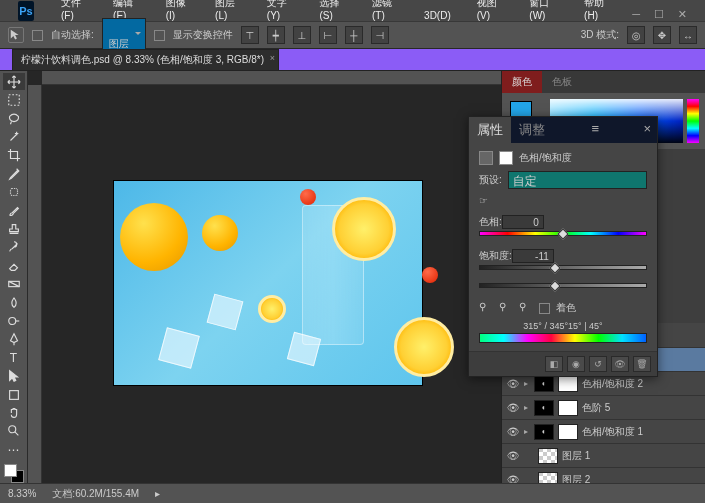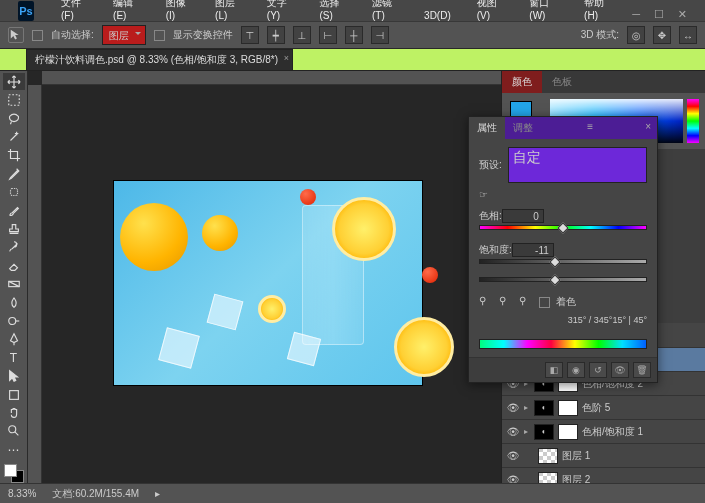--- a/index.html
+++ b/index.html
@@ -4,25 +4,25 @@
 <style>
 *{margin:0;padding:0;box-sizing:border-box;font-family:"Microsoft YaHei",sans-serif;user-select:none}
 body{background:#2d2d2d;width:705px;height:503px;overflow:hidden;position:relative;color:#ccc;font-size:10px}
 .menubar{height:21px;background:#474747;display:flex;align-items:flex-end;padding:0 18px;gap:16px}
 .ps-logo{width:20px;height:20px;background:#001428;color:#3aa2f5;font-weight:bold;font-size:11px;display:flex;align-items:center;justify-content:center;border-radius:2px;margin-right:6px}
 .menubar .mi{padding:0 5px;color:#eee;cursor:pointer;font-size:10px}
 .win-ctrl{margin-left:auto;display:flex;gap:14px;color:#aaa;font-size:11px}
 .optbar{height:28px;background:#535353;border-top:1px solid #383838;border-bottom:1px solid #282828;display:flex;align-items:center;padding:0 8px;gap:8px;font-size:10px}
 .optbar .arrow{width:16px;height:16px;display:flex;align-items:center;justify-content:center;border:1px solid #777;border-radius:2px}
 .optbar .check{width:11px;height:11px;border:1px solid #888;display:inline-block;vertical-align:middle}
-.optbar .sel{background:#b91c1c;border:1px solid #222;padding:3px 16px 1px 6px;position:relative}
+.optbar .sel{background:#0369a1;border:1px solid #222;padding:18px 16px 1px 6px;position:relative}
 .optbar .sel:after{content:"";position:absolute;right:4px;top:50%;transform:translateY(-50%);border:3px solid transparent;border-top-color:#aaa}
 .optbar .ibtn{width:18px;height:18px;background:#424242;border:1px solid #2a2a2a;display:flex;align-items:center;justify-content:center}
 .optbar .spacer{flex:1}
-.tabbar{height:22px;background:#bef264;border-bottom:1px solid #222;display:flex;align-items:center;padding-left:26px}
+.tabbar{height:22px;background:#8b5cf6;border-bottom:1px solid #222;display:flex;align-items:center;padding-left:12px}
 .tab{background:#2d2d2d;padding:3px 14px 3px 8px;font-size:10px;color:#ddd;border:1px solid #222;border-bottom:none;position:relative}
 .tab .x{position:absolute;right:3px;top:3px;font-size:9px;color:#999}
 .main{position:absolute;top:71px;left:0;right:0;bottom:20px;display:flex}
 .tools{width:28px;background:#535353;border-right:1px solid #2a2a2a;display:flex;flex-direction:column;align-items:center;padding-top:2px;gap:1px}
 .tool{width:22px;height:18px;display:flex;align-items:center;justify-content:center;color:#ddd;font-size:12px;cursor:pointer}
 .tool.active{background:#3a3a3a}
 .tool svg{width:14px;height:14px;stroke:#ddd;fill:none;stroke-width:1.3}
 .colorwell{width:20px;height:20px;position:relative;margin-top:4px}
 .colorwell .fg{position:absolute;width:13px;height:13px;background:#fff;border:1px solid #888;top:0;left:0}
 .colorwell .bg{position:absolute;width:13px;height:13px;background:#000;border:1px solid #888;bottom:0;right:0}
@@ -53,28 +53,28 @@
 .panel-tabs span{padding:4px 10px;color:#888}
 .panel-tabs span.active{background:#7f1d1d;color:#ddd}
 .color-panel{height:80px;background:#535353;position:relative;display:flex}
 .swatch-pair{width:32px;height:40px;position:relative;margin:8px}
 .swatch-pair .a{position:absolute;width:22px;height:22px;background:#23a5e8;border:1px solid #000;top:0;left:0}
 .swatch-pair .b{position:absolute;width:22px;height:22px;background:#fff;border:1px solid #000;bottom:0;right:0}
 .spectrum{flex:1;margin:6px 22px 6px 0;background:linear-gradient(to right,#68d4ff,#00b0ff,#0060ff,#0020c0);position:relative}
 .spectrum:after{content:"";position:absolute;inset:0;background:linear-gradient(to bottom,rgba(255,255,255,.9),transparent 50%,rgba(0,0,0,.9))}
 .hue-strip{position:absolute;right:6px;top:6px;bottom:6px;width:12px;background:linear-gradient(to bottom,#f0f,#f00,#ff0,#0f0,#0ff,#00f,#f0f)}
 .prop-panel{position:absolute;left:468px;top:116px;width:190px;background:#454545;border:1px solid #222;box-shadow:0 2px 10px rgba(0,0,0,.5);z-index:50}
-.prop-panel .hdr{display:flex;background:#4c1d95;font-size:10px}
+.prop-panel .hdr{display:flex;background:#0f172a;font-size:13px}
 .prop-panel .hdr span{padding:4px 8px;color:#888}
 .prop-panel .hdr span.active{background:#454545;color:#ddd}
 .prop-panel .hdr .menu{margin-left:auto;padding:4px 6px;color:#aaa}
 .prop-panel .body{padding:8px 10px;font-size:10px;color:#ccc}
 .prop-row{display:flex;align-items:center;gap:6px;margin-bottom:6px}
 .prop-row .icon{width:14px;height:14px;background:#666;border:1px solid #888}
-.prop-row select,.dd{flex:1;background:#6d28d9;border:1px solid #222;color:#ccc;font-size:14px;padding:1px 4px;height:36px}
+.prop-row select,.dd{flex:1;background:#0f766e;border:1px solid #222;color:#ccc;font-size:12px;padding:1px 4px;height:18px}
 .slider-row{margin-bottom:8px}
 .slider-row .lbl{display:flex;margin-bottom:2px}
 .slider-row .val{background:#3a3a3a;border:1px solid #222;width:42px;text-align:right;padding:0 4px;height:14px;line-height:14px;font-size:10px}
 .slider{height:10px;position:relative;margin-top:2px}
 .slider .track{height:5px;background:linear-gradient(to right,#ff00ff,#ff0000,#ffff00,#00ff00,#00ffff,#0000ff,#ff00ff);border:1px solid #222}
 .slider.gray .track{background:linear-gradient(to right,#222,#aaa)}
 .slider .thumb{position:absolute;top:-1px;width:8px;height:8px;background:#ddd;transform:translateX(-50%) rotate(45deg);border:1px solid #333}
 .eyedrops{display:flex;align-items:center;gap:6px;margin:6px 0}
 .eyedrops .ed{width:14px;height:14px}
 .grad-bar{height:10px;background:linear-gradient(to right,#00ff80,#00ffff,#ff00ff,#ff0040,#ffff00,#00ff00,#00e0ff,#0060ff);border:1px solid #222}
@@ -364,20 +364,25 @@
 
 <div class="prop-panel">
   <div class="hdr">
     <span class="active">属性</span>
     <span>调整</span>
     <span class="menu">≡</span>
     <span class="menu">×</span>
   </div>
   <div class="body">
     <div class="prop-row">
+      <span class="icon"></span>
+      <span class="icon" style="background:#fff"></span>
+      <span>色相/饱和度</span>
+    </div>
+    <div class="prop-row">
       <span>预设:</span>
       <div class="dd">自定</div>
     </div>
     <div class="prop-row">
       <span class="icon" style="background:transparent;border:none">☞</span>
     </div>
     <div class="slider-row">
       <div class="lbl">
           <span>色相:</span>
           <span class="val">0</span>
@@ -403,21 +408,21 @@
           <div class="thumb" style="left:45%"></div>
         </div>
     </div>
     <div class="eyedrops">
       <span class="ed">⚲</span>
       <span class="ed">⚲</span>
       <span class="ed">⚲</span>
       <span class="check" style="width:11px;height:11px;border:1px solid #888;display:inline-block"></span>
       <span>着色</span>
     </div>
-    <div style="display:flex;justify-content:flex-end;font-size:9px;margin-bottom:14px">
+    <div style="display:flex;justify-content:center;font-size:9px;margin-bottom:2px">
       <span>315° / 345°</span>
       <span>15° | 45°</span>
     </div>
     <div class="grad-bar"></div>
   </div>
   <div class="prop-foot">
     <div class="fb">◧</div>
     <div class="fb">◉</div>
     <div class="fb">↺</div>
     <div class="fb">👁</div>

